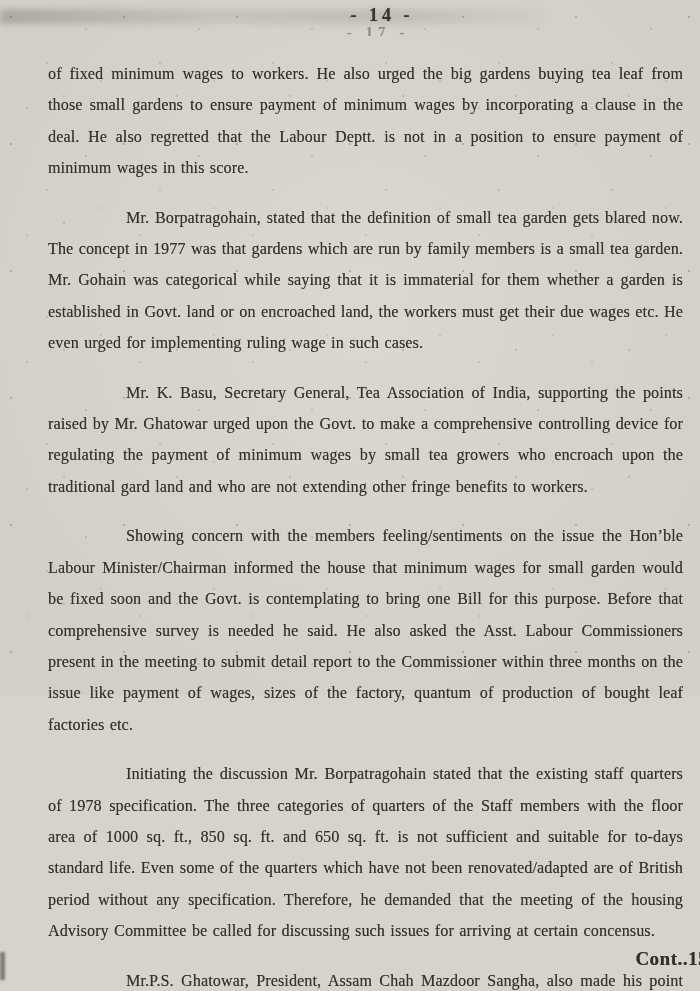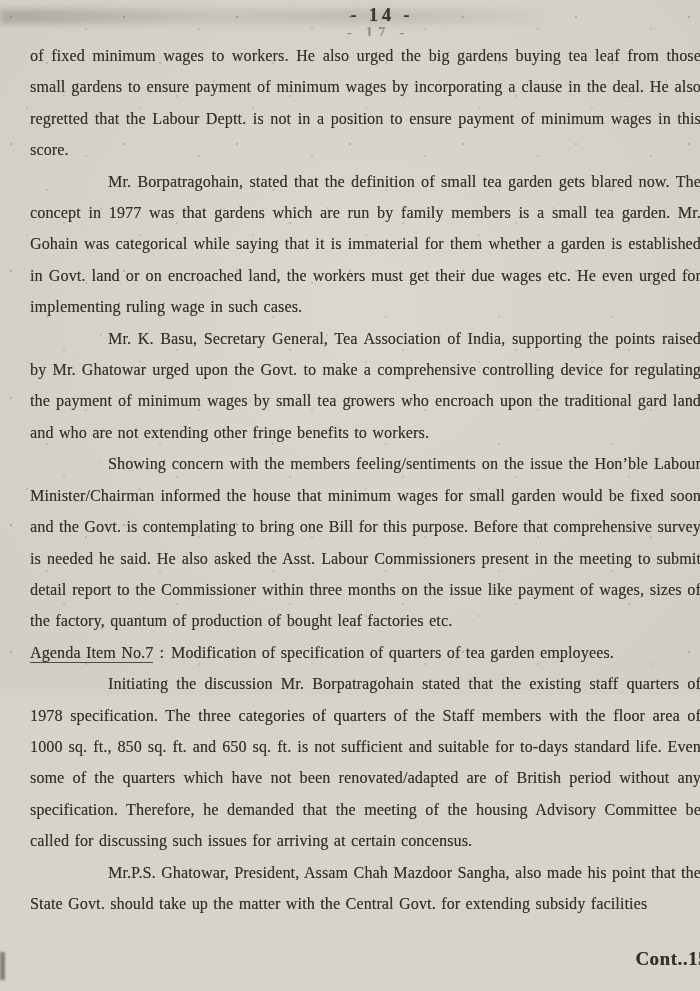--- a/index.html
+++ b/index.html
@@ -92,21 +92,21 @@
   }
   .body-text {
     position: absolute;
     top: 40px;
     left: 0;
     width: 100%;
     padding: 0 27px 0 30px;
     box-sizing: border-box;
   }
   .para {
-    margin: 0;
+    margin: 18px;
     font-size: 16px;
     line-height: 31.4px;
     text-align: justify;
     letter-spacing: 0.15px;
     word-spacing: 1.2px;
     color: #35302a;
     text-shadow: 0.2px 0.3px 0.6px rgba(53,48,42,0.55);
     font-family: Liberation Serif, serif;
   }
   .para.indent {
@@ -149,21 +149,20 @@
   <div class="pageno-wrap">
     <div class="pageno">- 14 -</div>
     <div class="pageno-ghost">- 17 -</div>
   </div>
 
   <div class="body-text">
     <p class="para">of fixed minimum wages to workers. He also urged the big gardens buying tea leaf from those small gardens to ensure payment of minimum wages by incorporating a clause in the deal. He also regretted that the Labour Deptt. is not in a position to ensure payment of minimum wages in this score.</p>
     <p class="para indent">Mr. Borpatragohain, stated that the definition of small tea garden gets blared now. The concept in 1977 was that gardens which are run by family members is a small tea garden. Mr. Gohain was categorical while saying that it is immaterial for them whether a garden is established in Govt. land or on encroached land, the workers must get their due wages etc. He even urged for implementing ruling wage in such cases.</p>
     <p class="para indent">Mr. K. Basu, Secretary General, Tea Association of India, supporting the points raised by Mr. Ghatowar urged upon the Govt. to make a comprehensive controlling device for regulating the payment of minimum wages by small tea growers who encroach upon the traditional gard land and who are not extending other fringe benefits to workers.</p>
     <p class="para indent">Showing concern with the members feeling/sentiments on the issue the Hon’ble Labour Minister/Chairman informed the house that minimum wages for small garden would be fixed soon and the Govt. is contemplating to bring one Bill for this purpose. Before that comprehensive survey is needed he said. He also asked the Asst. Labour Commissioners present in the meeting to submit detail report to the Commissioner within three months on the issue like payment of wages, sizes of the factory, quantum of production of bought leaf factories etc.</p>
-    <p class="agenda"><span class="agenda-label">Agenda Item No.7</span><span class="agenda-sep">:</span><span>Modification of specification of quarters of tea garden employees.</span></p>
     <p class="para indent">Initiating the discussion Mr. Borpatragohain stated that the existing staff quarters of 1978 specification. The three categories of quarters of the Staff members with the floor area of 1000 sq. ft., 850 sq. ft. and 650 sq. ft. is not sufficient and suitable for to-days standard life. Even some of the quarters which have not been renovated/adapted are of British period without any specification. Therefore, he demanded that the meeting of the housing Advisory Committee be called for discussing such issues for arriving at certain concensus.</p>
     <p class="para indent">Mr.P.S. Ghatowar, President, Assam Chah Mazdoor Sangha, also made his point that the State Govt. should take up the matter with the Central Govt. for extending subsidy facilities</p>
   </div>
 
   <div class="footer">Cont..15</div>
 
   <div class="edge-mark"></div>
   <div class="noise"></div>
 
 </div>

